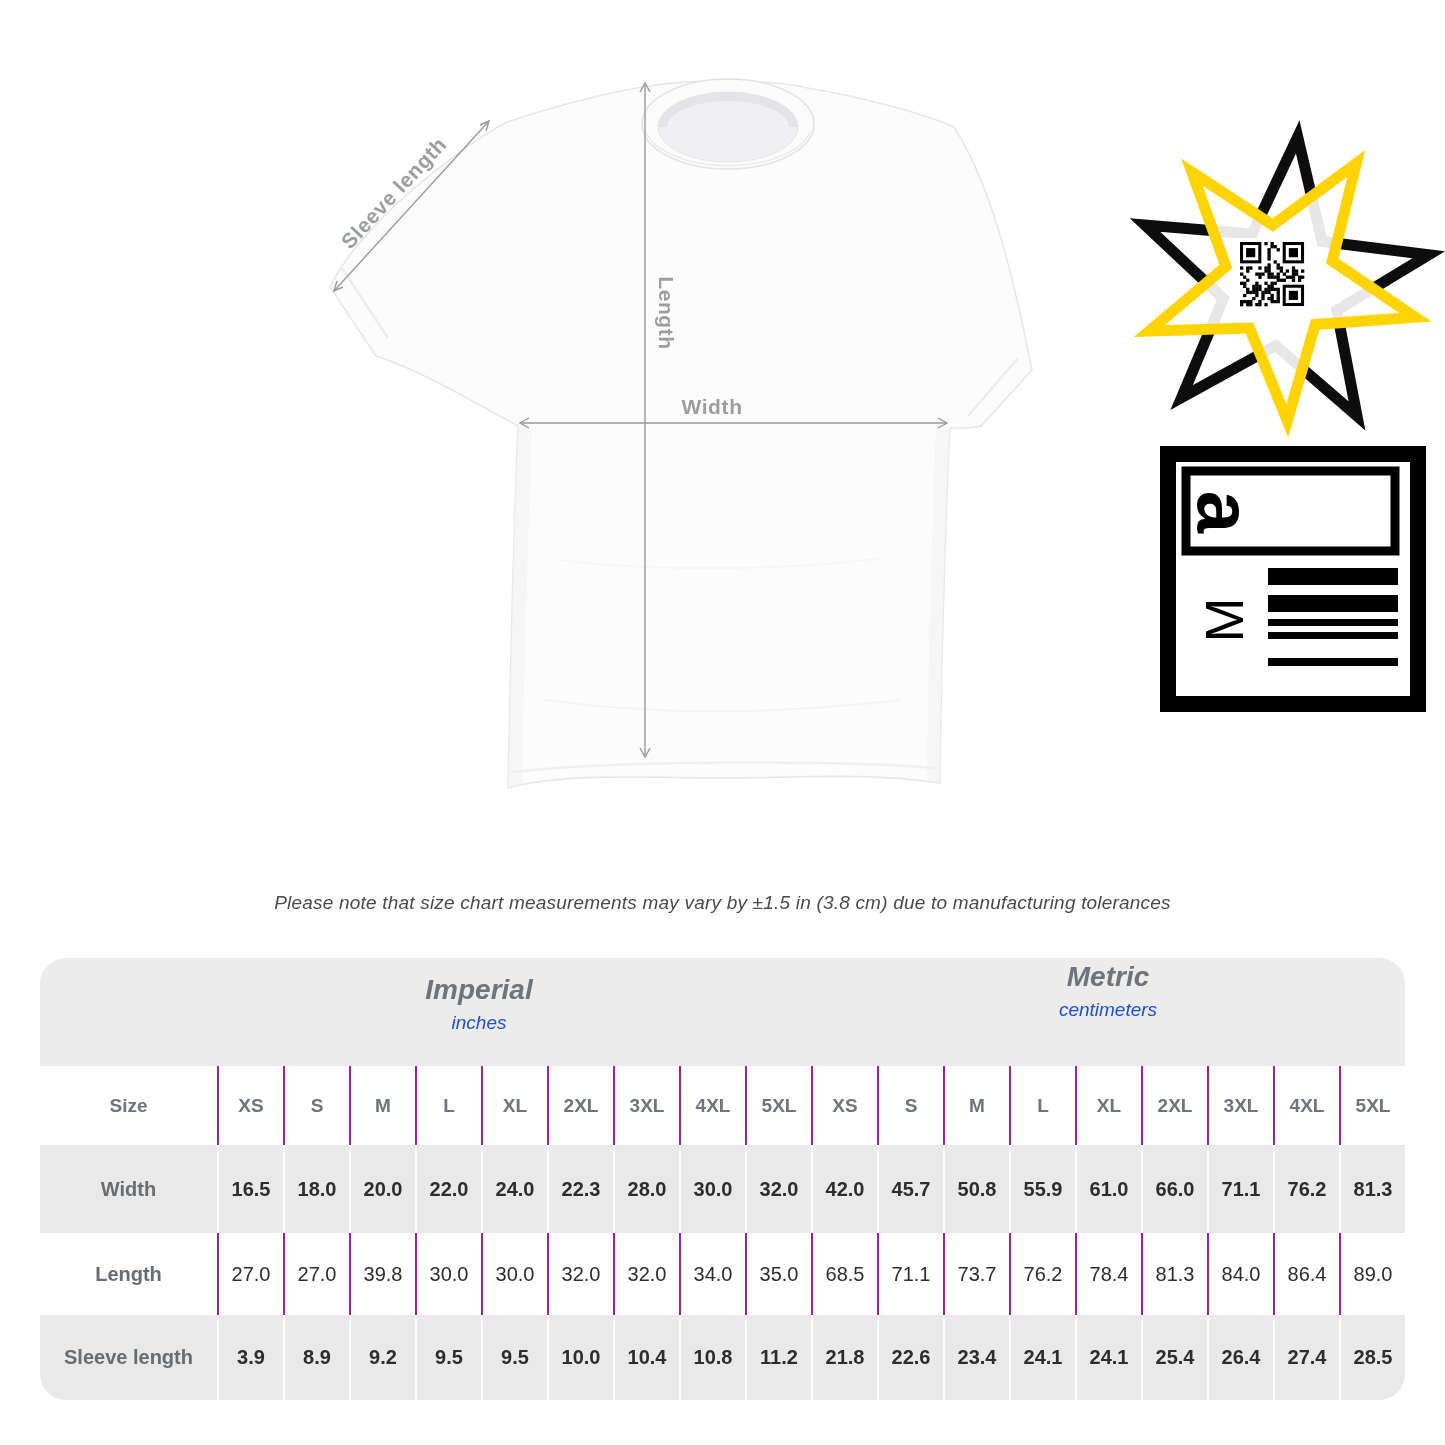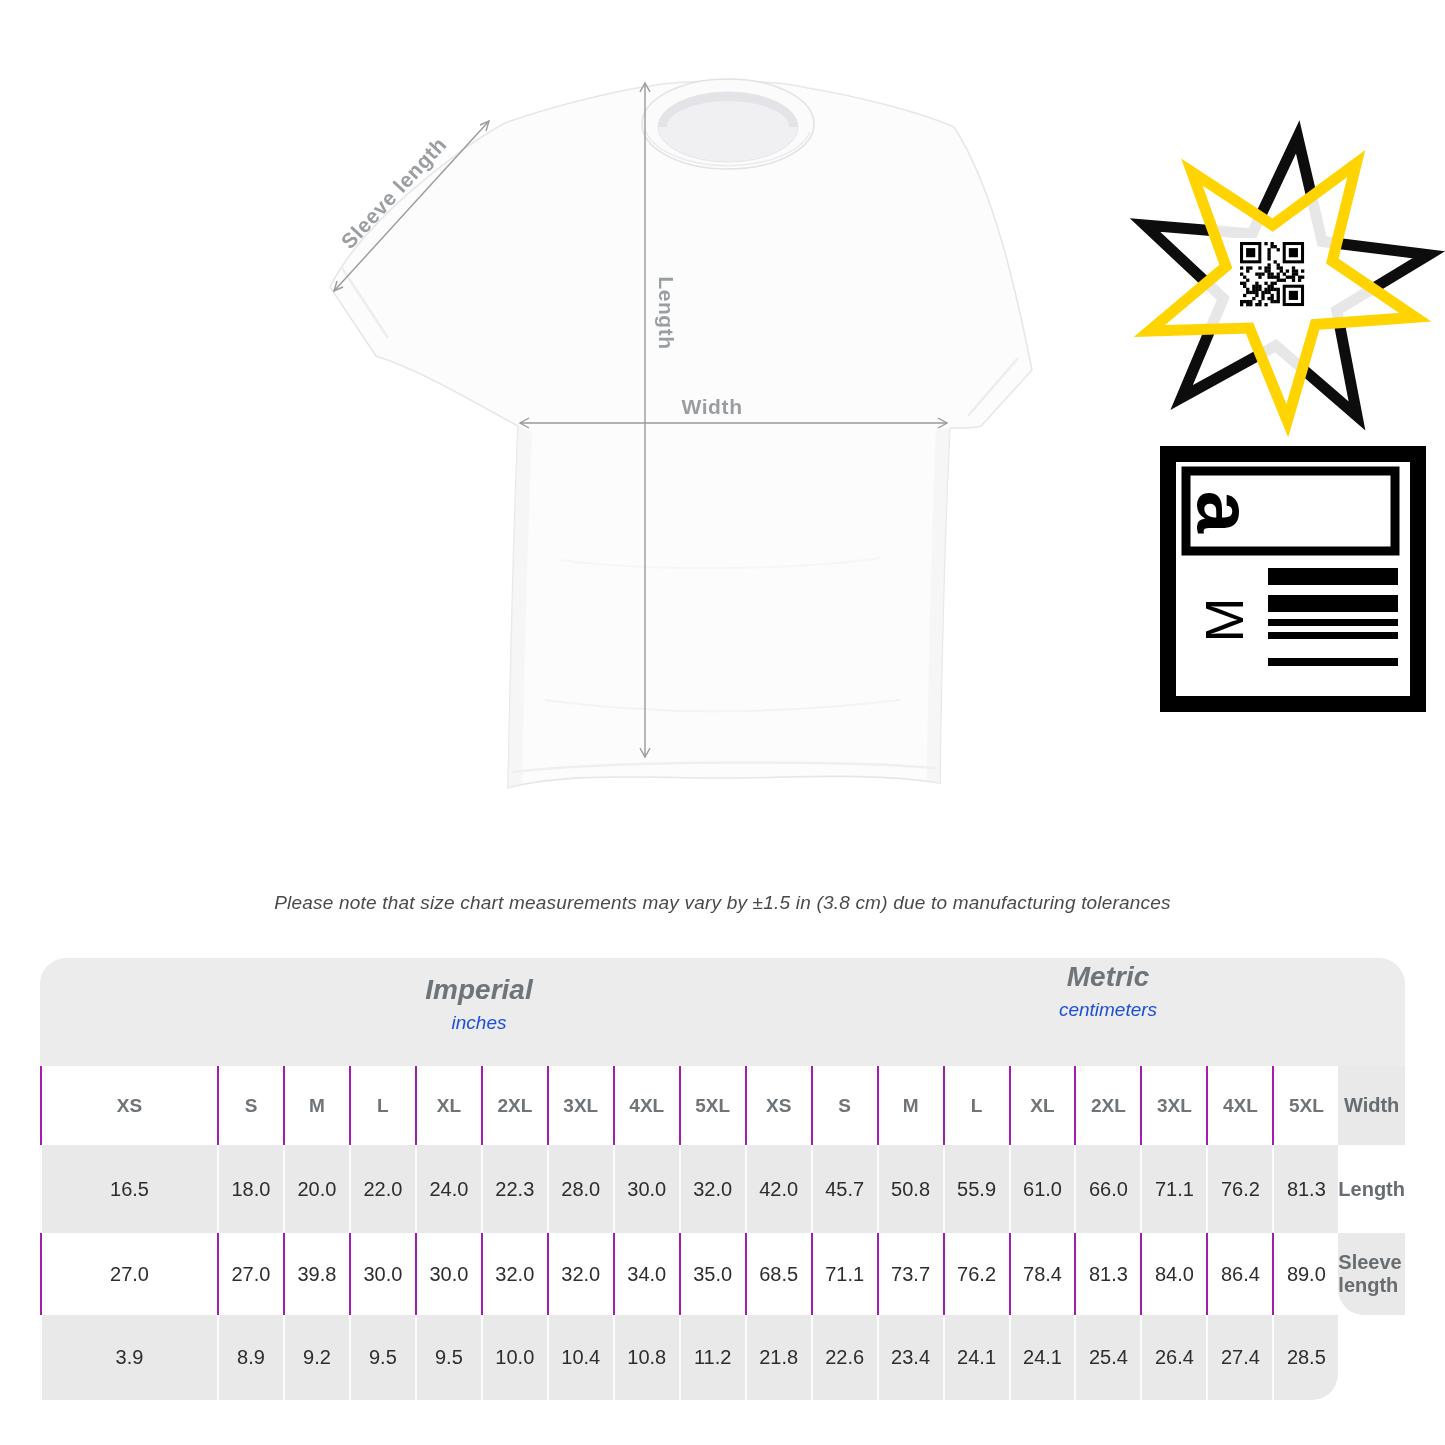--- a/index.html
+++ b/index.html
@@ -21,21 +21,21 @@
   .size-table{position:absolute;left:40px;top:958px;width:1365px;}
   .band{position:relative;height:108px;background:#ECECEC;border-radius:26px 26px 0 0;}
   .band .sec{position:absolute;transform:translateX(-50%);text-align:center;color:#6E7478;}
   .band .sec.s1{left:415px;top:16px;margin-left:24px;}
   .band .sec.s2{left:1068px;top:3px;}
   .band .sec .t{font-size:28px;font-weight:bold;font-style:italic;}
   .band .sec .st{font-size:19px;font-style:italic;margin-top:6px;color:#1d4ed8;}
   .grid{display:grid;grid-template-columns:177px repeat(18,1fr);grid-template-rows:79px 88px 82px 85px;}
   .cell{display:flex;align-items:center;justify-content:center;}
   .cell.head{background:#ffffff;font-weight:bold;font-size:19px;color:#6E7478;}
-  .cell.grayrow{background:#E9E9E9;}
+  .cell.grayrow{background:#E9E9E9;font-weight:bold;}
   .cell.whiterow{background:#ffffff;}
   .cell.val{font-size:20px;color:#2D2D2D;}
   .cell.rlabel{font-weight:bold;font-size:20px;color:#676D70;}
   .cell.sep-w{border-left:2px solid #a21caf;}
   .cell.sep-g{border-left:2px solid #FCFCFC;}
   .cell.bl{border-bottom-left-radius:26px;}
   .cell.br{border-bottom-right-radius:26px;}
 </style>
 </head>
 <body>
@@ -248,20 +248,21 @@
       <div class="sec s1">
         <div class="t">Imperial</div>
         <div class="st">inches</div>
       </div>
       <div class="sec s2">
         <div class="t">Metric</div>
         <div class="st">centimeters</div>
       </div>
     </div>
     <div class="grid" id="size-grid">
+        <div class="cell head">Size</div>
         <div class="cell head sep-w">XS</div>
         <div class="cell head sep-w">S</div>
         <div class="cell head sep-w">M</div>
         <div class="cell head sep-w">L</div>
         <div class="cell head sep-w">XL</div>
         <div class="cell head sep-w">2XL</div>
         <div class="cell head sep-w">3XL</div>
         <div class="cell head sep-w">4XL</div>
         <div class="cell head sep-w">5XL</div>
         <div class="cell head sep-w">XS</div>

